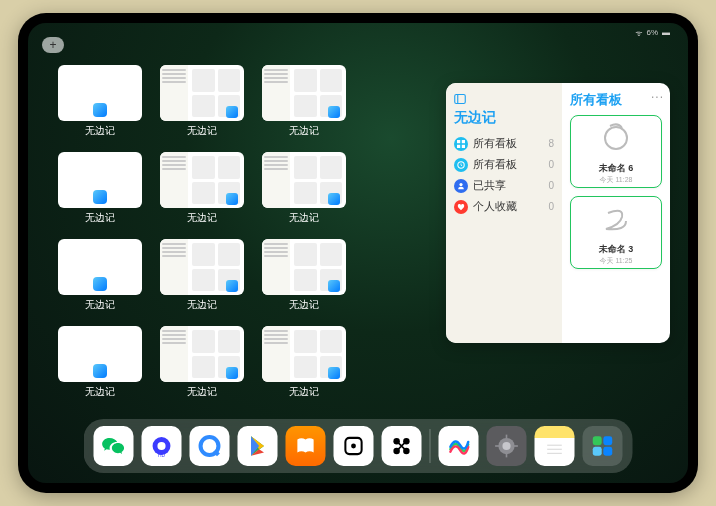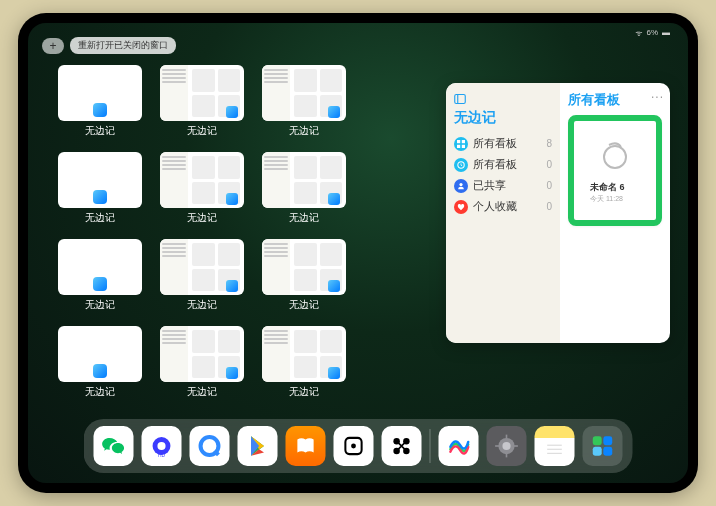--- a/index.html
+++ b/index.html
@@ -138,22 +138,22 @@
   .menu-row .cnt {
     position:absolute; right:0; color:#aaa; font-size:10px;
   }
   .panel-right {
     flex:1; padding: 8px;
   }
   .panel-right-title {
     color:#1da1f2; font-size:13px; font-weight:600; margin-bottom:6px;
   }
   .card {
-    background:#fff; border:6px solid #22c55e; border-radius:8px;
-    padding:16px; margin-bottom:8px; 
+    background:#fff; border:1px solid #22c55e; border-radius:8px;
+    padding:2px; margin-bottom:8px; text-align:center;
     box-shadow: 0 1px 3px rgba(0,0,0,0.05);
   }
   .card .scribble {
     width:50px;height:40px; margin:0 auto 4px;
     display:flex;align-items:center;justify-content:center;
   }
   .card .scribble svg{width:40px;height:36px;}
   .card-name{font-size:9px;color:#333;font-weight:600;}
   .card-sub{font-size:7px;color:#aaa;}
   
@@ -180,21 +180,20 @@
   <div class="screen">
 
     <div class="statusbar">
       <span>ᯤ</span>
       <span>6%</span>
       <span>▬</span>
     </div>
 
     <div class="topbar">
       <div class="plus-btn">+</div>
-      <div class="reopen-pill">重新打开已关闭的窗口</div>
     </div>
 
     <div class="grid">
 
       <div class="thumb">
           <div class="thumb-win plain"></div>
           <div class="thumb-label">无边记</div>
         </div>
       <div class="thumb">
           <div class="thumb-win detail">
@@ -410,20 +409,29 @@
         <div class="card">
           <div class="scribble">
               <svg viewBox="0 0 40 36" fill="none" stroke="#bbb" stroke-width="2">
                 <circle cx="20" cy="18" r="11"></circle>
                 <path d="M14 6 Q22 2 26 8"></path>
               </svg>
             </div>
           <div class="card-name">未命名 6</div>
           <div class="card-sub">今天 11:28</div>
         </div>
+        <div class="card">
+          <div class="scribble">
+              <svg viewBox="0 0 40 36" fill="none" stroke="#bbb" stroke-width="2">
+                <path d="M12 12 Q28 6 26 16 Q24 24 10 28 Q30 30 30 20"></path>
+              </svg>
+            </div>
+          <div class="card-name">未命名 3</div>
+          <div class="card-sub">今天 11:25</div>
+        </div>
       </div>
     </div>
 
     <div class="dock">
       <div class="app" style="background:#fff">
           <svg viewBox="0 0 32 32">
             <path fill="#07c160" d="M11 6c-5 0-9 3.3-9 7.4 0 2.3 1.3 4.3 3.3 5.7l-.8 2.6 3-1.6c1.1.3 2.3.5 3.5.5h.5c-.2-.6-.3-1.3-.3-2 0-4.1 4-7.4 9-7.4h.3C19.3 8.2 15.5 6 11 6z"></path>
             <path fill="#07c160" d="M29 18.6c0-3.4-3.4-6.2-7.5-6.2S14 15.2 14 18.6s3.4 6.2 7.5 6.2c.9 0 1.8-.1 2.6-.4l2.5 1.3-.7-2.2c1.9-1.1 3.1-2.9 3.1-4.9z"></path>
           </svg>
         </div>

